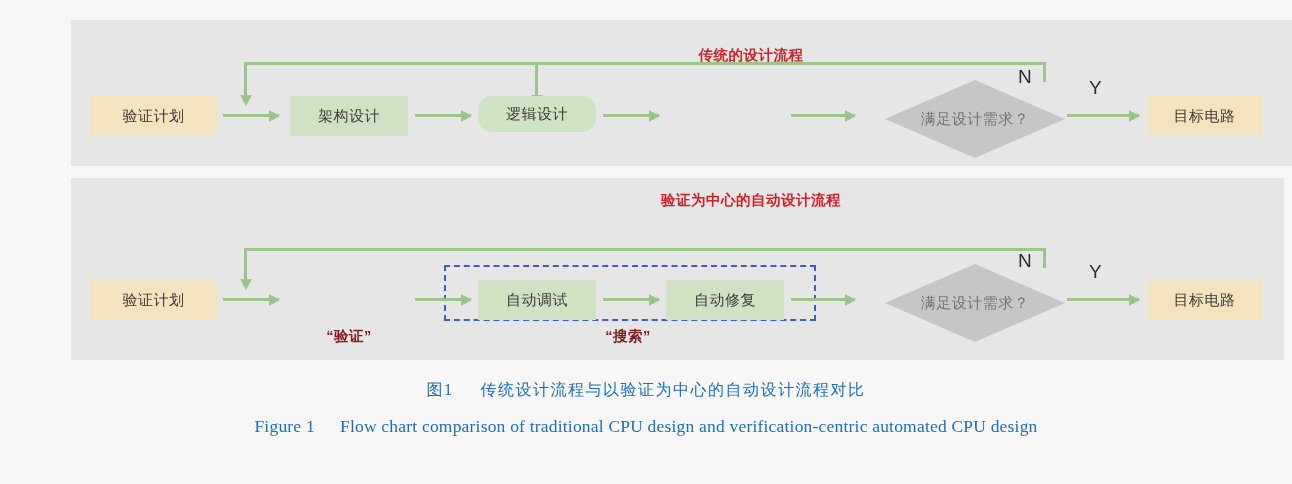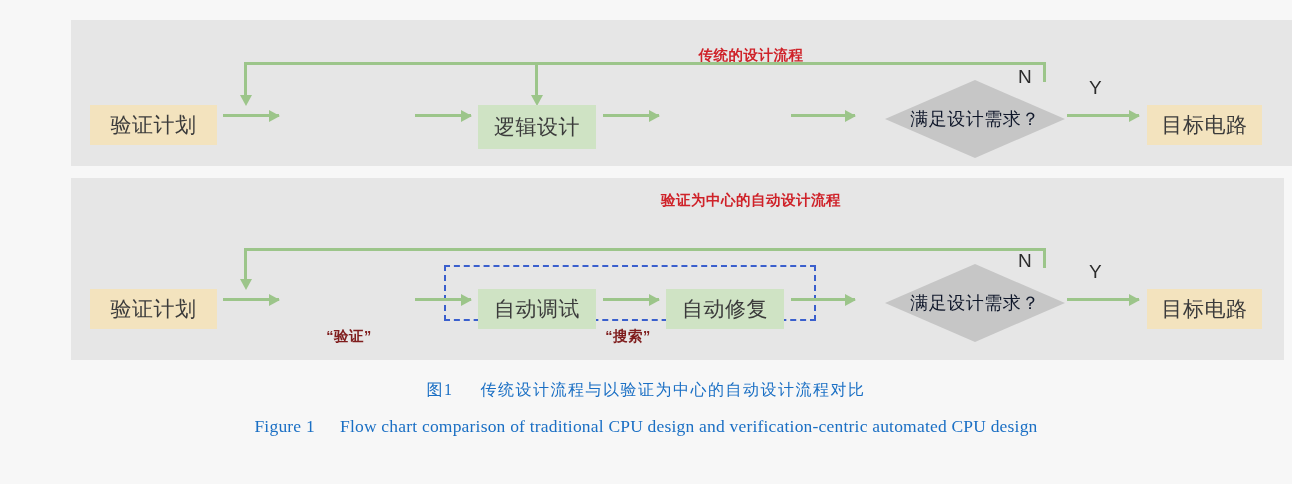--- a/index.html
+++ b/index.html
@@ -43,25 +43,24 @@
     white-space: nowrap;
     transform: translateX(-50%);
   }
 
   
   .node {
     position: absolute;
     display: flex;
     align-items: center;
     justify-content: center;
-    font-size: 21px;
+    font-size: 15px;
     color: #3b3b3b;
     white-space: nowrap;
     letter-spacing: .5px;
-    margin-top: 9px;
   }
   .node.start,
   .node.end {
     background: #f3e3be;
   }
   .node.process {
     background: #cfe3c4;
   }
 
   
@@ -74,22 +73,22 @@
   .diamond-shape {
     position: absolute;
     left: 0; top: 0;
     width: 100%;
     height: 100%;
     background: #c6c6c6;
     clip-path: polygon(50% 0%, 100% 50%, 50% 100%, 0% 50%);
   }
   .diamond-label {
     position: relative;
-    font-size: 18px;
-    color: #0f172a;
+    font-size: 15px;
+    color: #737373;
     white-space: nowrap;
     letter-spacing: .5px;
   }
 
   
   .h-arrow {
     position: absolute;
     height: 3px;
     background: #9cc58a;
   }
@@ -192,24 +191,27 @@
     <div class="plain-line-v" style="left:972px; top:42px; height:20px;"></div>
     <div class="down-arrow" style="left:173px; top:42px; height:34px;"></div>
     <div class="down-arrow" style="left:464px; top:42px; height:34px;"></div>
 
     <div class="node start" style="left:19px; top:76px; width:127px; height:40px;">
       <span>验证计划</span>
     </div>
 
     <div class="h-arrow" style="left:152px; top:94px; width:56px;"></div>
 
+    <div class="node process" style="left:219px; top:76px; width:118px; height:40px;">
+      <span>架构设计</span>
+    </div>
 
     <div class="h-arrow" style="left:344px; top:94px; width:56px;"></div>
 
-    <div class="node process" style="left:407px; top:76px; width:118px; height:44px;">
+    <div class="node process" style="left:407px; top:76px; width:118px; height:36px;border-radius:14px;">
       <span>逻辑设计</span>
     </div>
 
     <div class="h-arrow" style="left:532px; top:94px; width:56px;"></div>
 
 
     <div class="h-arrow" style="left:720px; top:94px; width:64px;"></div>
 
     <div class="diamond-wrap" style="left:814px; top:60px; width:180px; height:78px;">
       <div class="diamond-shape"></div>

